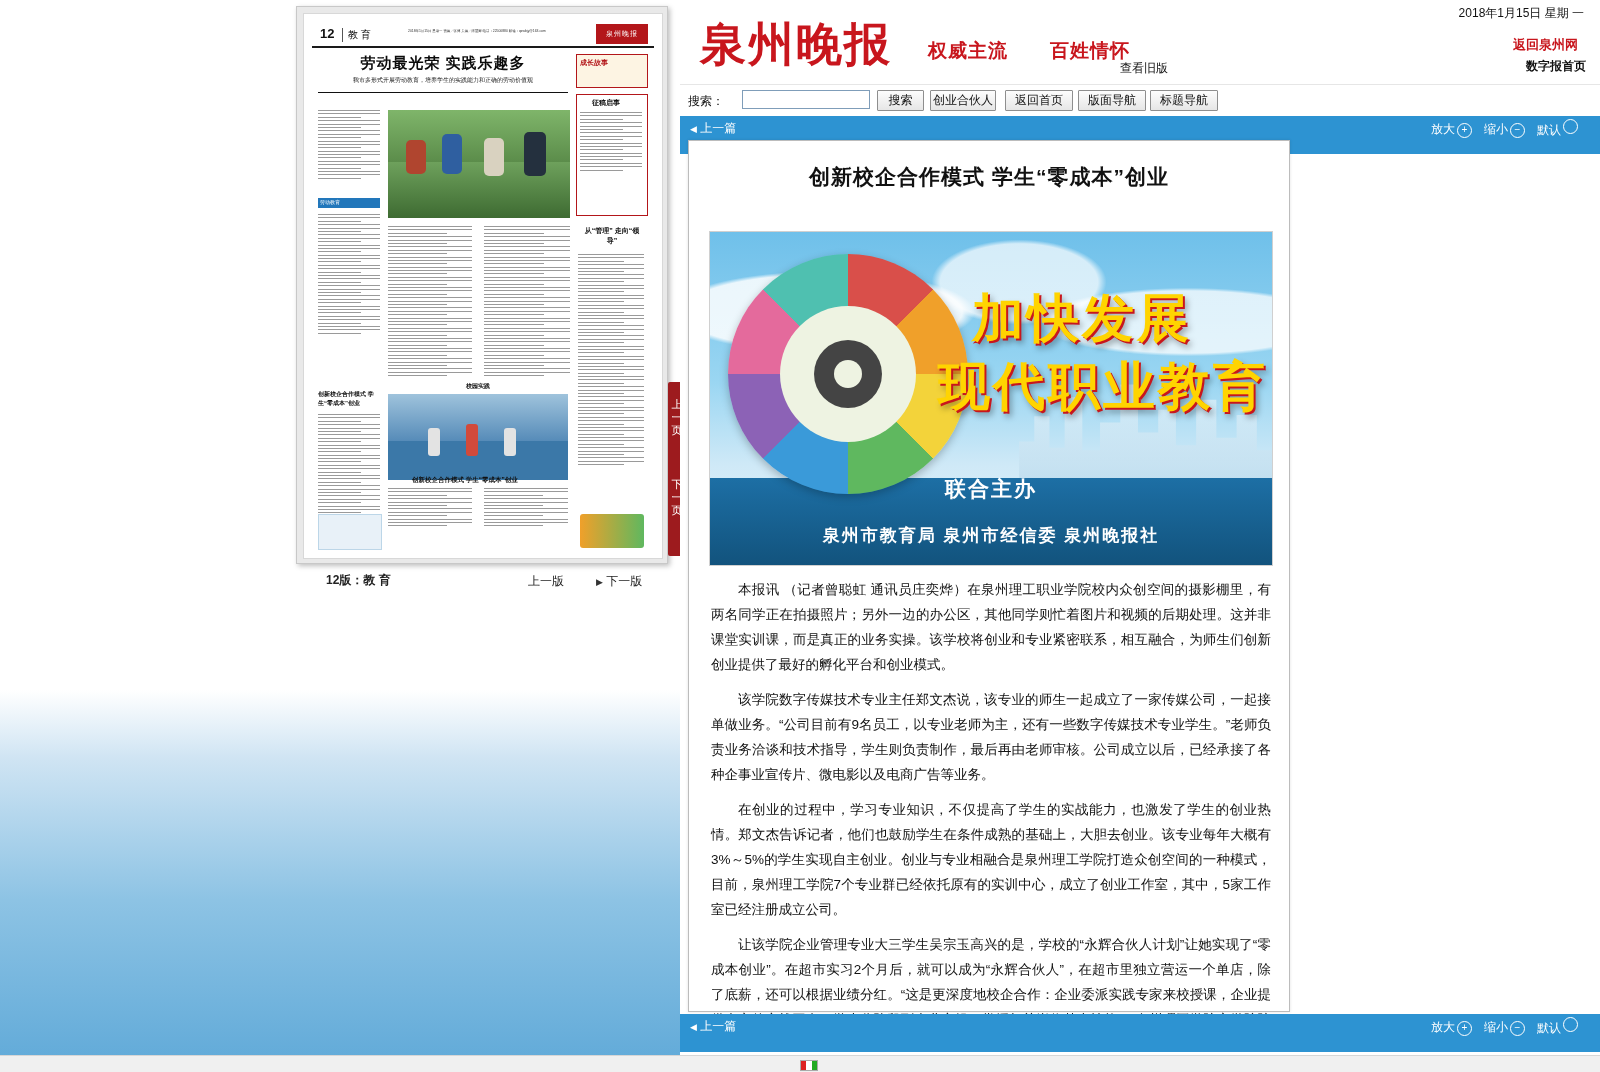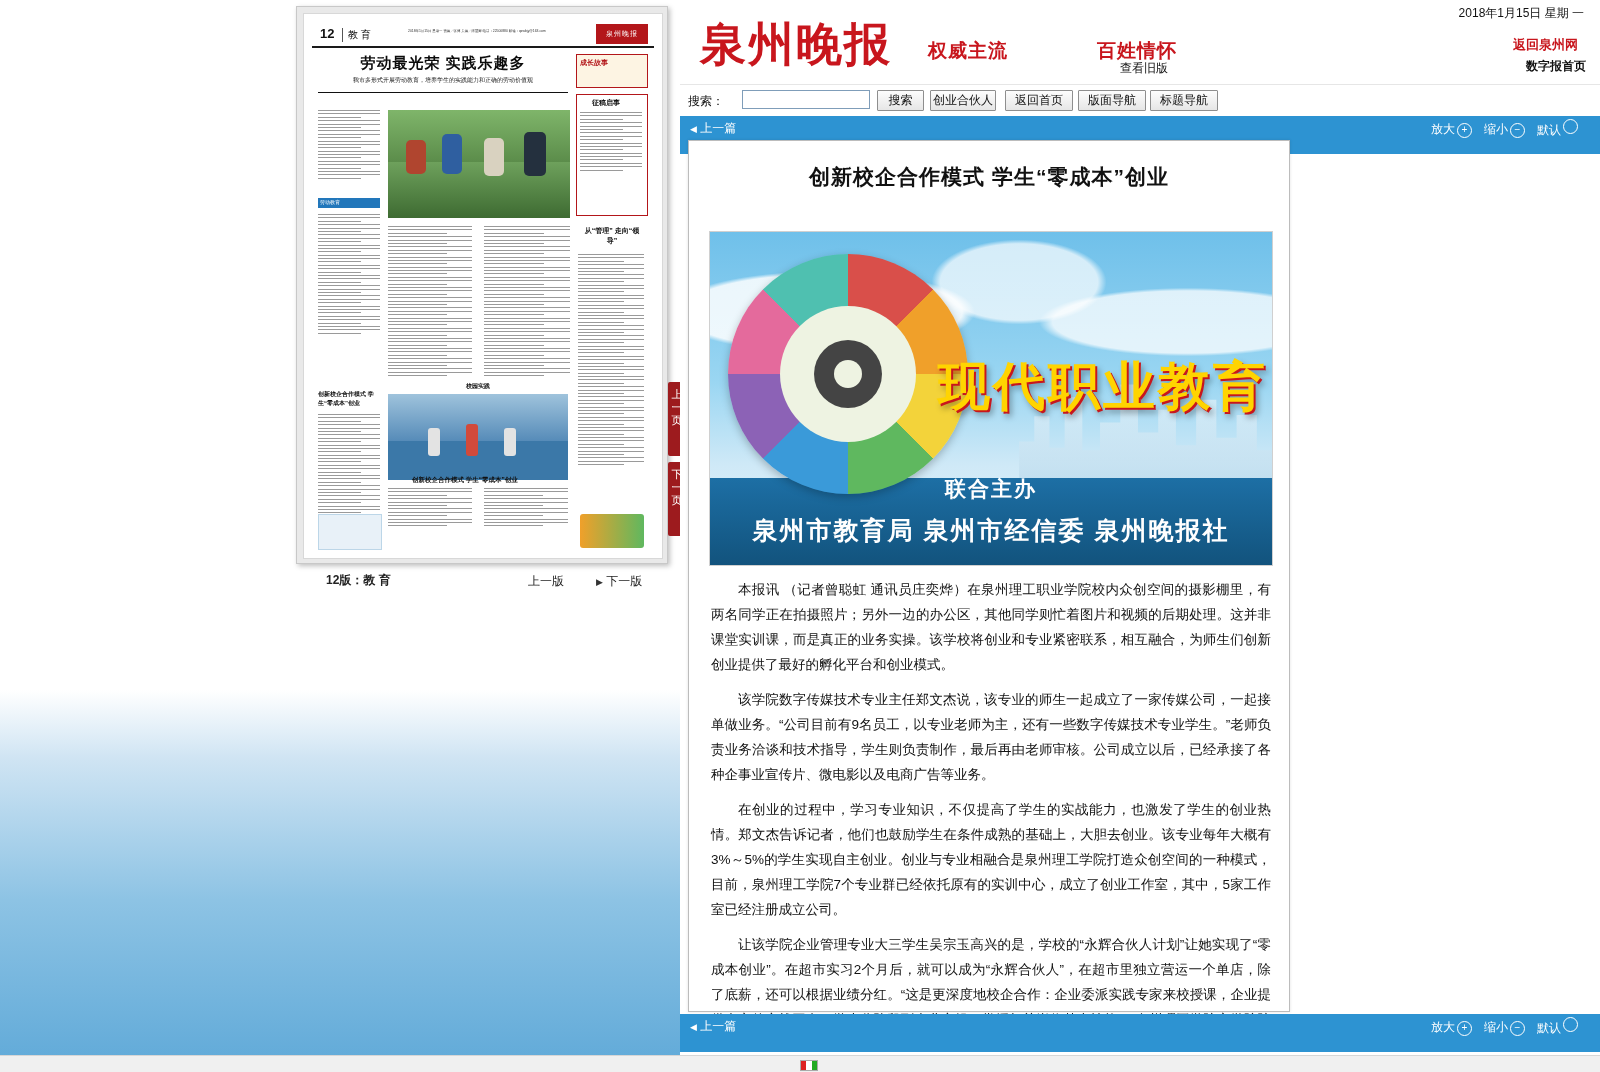--- a/index.html
+++ b/index.html
@@ -29,32 +29,32 @@
   .np-line.s{width:70%;}
   .np-redbox{position:absolute;border:1px solid #b3161a;}
 
   .thumb-bar{position:absolute;left:296px;top:570px;width:370px;height:22px;font-size:12px;color:#222;}
   .thumb-bar .lbl{position:absolute;left:30px;top:2px;font-weight:bold;}
   .thumb-bar .prev{position:absolute;left:232px;top:3px;}
   .thumb-bar .next{position:absolute;left:300px;top:3px;}
   .thumb-bar .arrow{color:#333;font-size:9px;}
 
   .sidebtn{position:absolute;left:668px;width:18px;background:#9d1b1e;color:#fff;font-size:11px;
-      text-align:center;line-height:13px;padding:6px 0;border-radius:2px;letter-spacing:0;}
+      text-align:center;line-height:13px;padding:16px 0;border-radius:2px;letter-spacing:0;}
   #btn-prev-page{top:382px;height:62px;}
   #btn-next-page{top:462px;height:62px;}
 
   
   #right-panel{position:absolute;left:680px;top:0;width:920px;height:1072px;background:#ffffff;}
   #header{position:absolute;left:0;top:0;width:920px;height:82px;background:#ffffff;}
   #date-line{position:absolute;right:16px;top:5px;font-size:12px;color:#111;}
   #masthead-title{position:absolute;left:20px;top:14px;font-size:46px;font-weight:bold;color:#c8161d;letter-spacing:2px;
       font-family:"DejaVu Sans","Liberation Sans",sans-serif;}
   #slogan1{position:absolute;left:248px;top:38px;font-size:19px;font-weight:bold;color:#c8161d;letter-spacing:1px;}
-  #slogan2{position:absolute;left:370px;top:38px;font-size:19px;font-weight:bold;color:#c8161d;letter-spacing:1px;margin-left:47px;}
+  #slogan2{position:absolute;left:370px;top:38px;font-size:19px;font-weight:bold;color:#c8161d;letter-spacing:1px;}
   #view-old{position:absolute;left:440px;top:60px;font-size:12px;color:#111;}
   #back-quanzhou{position:absolute;right:22px;top:36px;font-size:13px;font-weight:bold;color:#c8161d;}
   #digital-home{position:absolute;right:14px;top:59px;font-size:12px;font-weight:bold;color:#111;text-align:right;width:100px;line-height:14px;}
 
   #toolbar{position:absolute;left:0;top:84px;width:920px;height:32px;background:#ffffff;border-top:1px solid #e6e6e6;}
   #search-label{position:absolute;left:8px;top:8px;font-size:12px;color:#111;text-align:center;}
   #search-input{position:absolute;left:62px;top:5px;width:128px;height:19px;border:1px solid #7f9db9;background:#fff;font-size:12px;padding:0 3px;box-sizing:border-box;}
   .tbtn{position:absolute;top:5px;height:21px;border:1px solid #8e8e8e;background:linear-gradient(180deg,#fdfdfd,#e6e6e6);
       font-size:12px;color:#111;display:flex;align-items:center;justify-content:center;box-sizing:border-box;border-radius:1px;}
   #btn-search{left:197px;width:47px;}
@@ -94,21 +94,21 @@
   #illu .wheel .inner{position:absolute;left:52px;top:52px;width:136px;height:136px;border-radius:50%;background:#eef3e2;}
   #illu .wheel .gear{position:absolute;left:86px;top:86px;width:68px;height:68px;border-radius:50%;background:#444;}
   #illu .wheel .gear:after{content:"";position:absolute;left:20px;top:20px;width:28px;height:28px;border-radius:50%;background:#eef3e2;}
   #illu .big1{position:absolute;left:262px;top:52px;font-size:52px;font-weight:bold;color:#ffd400;
       text-shadow:2px 2px 0 #c8161d,4px 5px 6px rgba(0,0,0,.35);letter-spacing:3px;
       font-family:"DejaVu Sans","Liberation Sans",sans-serif;}
   #illu .big2{position:absolute;left:228px;top:120px;font-size:52px;font-weight:bold;color:#ffd400;
       text-shadow:2px 2px 0 #c8161d,4px 5px 6px rgba(0,0,0,.35);letter-spacing:3px;
       font-family:"DejaVu Sans","Liberation Sans",sans-serif;}
   #illu .org{position:absolute;left:0;bottom:62px;width:100%;text-align:center;font-size:21px;font-weight:bold;color:#ffffff;letter-spacing:2px;}
-  #illu .orgs{position:absolute;left:0;bottom:18px;width:100%;text-align:center;font-size:25px;font-weight:bold;color:#ffffff;letter-spacing:2px;}
+  #illu .orgs{position:absolute;left:0;bottom:18px;width:100%;text-align:center;font-size:17px;font-weight:bold;color:#ffffff;letter-spacing:2px;}
 
   #body-text{position:absolute;left:22px;top:436px;width:560px;font-size:13.5px;line-height:25px;color:#111;text-align:justify;}
   #body-text p{margin:0 0 10px 0;text-indent:2em;}
 
   #statusbar{position:absolute;left:0;top:1055px;width:1600px;height:17px;background:#f0f0f0;border-top:1px solid #d6d6d6;}
   #ch-label{position:absolute;left:760px;top:14px;font-size:14px;color:#333;}
   #ch-flag{position:absolute;left:800px;top:4px;width:16px;height:9px;
       background:linear-gradient(90deg,#d22 0 33%,#fff 33% 66%,#2a2 66% 100%);border:1px solid #aaa;}
 </style>
 </head>
@@ -515,20 +515,21 @@
     <div id="article-title">创新校企合作模式 学生“零成本”创业</div>
 
     <div id="illu">
       <div class="clouds"></div>
       <div class="city"></div>
       <div class="ground"></div>
       <div class="wheel">
         <div class="inner"></div>
           <div class="gear"></div>
       </div>
+      <div class="big1">加快发展</div>
       <div class="big2">现代职业教育</div>
       <div class="org">联合主办</div>
       <div class="orgs">泉州市教育局  泉州市经信委  泉州晚报社</div>
     </div>
 
     <div id="body-text">
       <p>本报讯 （记者曾聪虹 通讯员庄奕烨）在泉州理工职业学院校内众创空间的摄影棚里，有两名同学正在拍摄照片；另外一边的办公区，其他同学则忙着图片和视频的后期处理。这并非课堂实训课，而是真正的业务实操。该学校将创业和专业紧密联系，相互融合，为师生们创新创业提供了最好的孵化平台和创业模式。</p>
       <p>该学院数字传媒技术专业主任郑文杰说，该专业的师生一起成立了一家传媒公司，一起接单做业务。“公司目前有9名员工，以专业老师为主，还有一些数字传媒技术专业学生。”老师负责业务洽谈和技术指导，学生则负责制作，最后再由老师审核。公司成立以后，已经承接了各种企事业宣传片、微电影以及电商广告等业务。</p>
       <p>在创业的过程中，学习专业知识，不仅提高了学生的实战能力，也激发了学生的创业热情。郑文杰告诉记者，他们也鼓励学生在条件成熟的基础上，大胆去创业。该专业每年大概有3%～5%的学生实现自主创业。创业与专业相融合是泉州理工学院打造众创空间的一种模式，目前，泉州理工学院7个专业群已经依托原有的实训中心，成立了创业工作室，其中，5家工作室已经注册成立公司。</p>
       <p>让该学院企业管理专业大三学生吴宗玉高兴的是，学校的“永辉合伙人计划”让她实现了“零成本创业”。在超市实习2个月后，就可以成为“永辉合伙人”，在超市里独立营运一个单店，除了底薪，还可以根据业绩分红。“这是更深度地校企合作：企业委派实践专家来校授课，企业提供真实的实战平台，学生分阶段到企业实操，掌握相关岗位基本技能。”泉州理工学院商学院院长翁长武说，“创业合伙人”也相当于给学生提供了无成本、无风险的创业演练平台，有利于学生未来就业和创业。</p>

